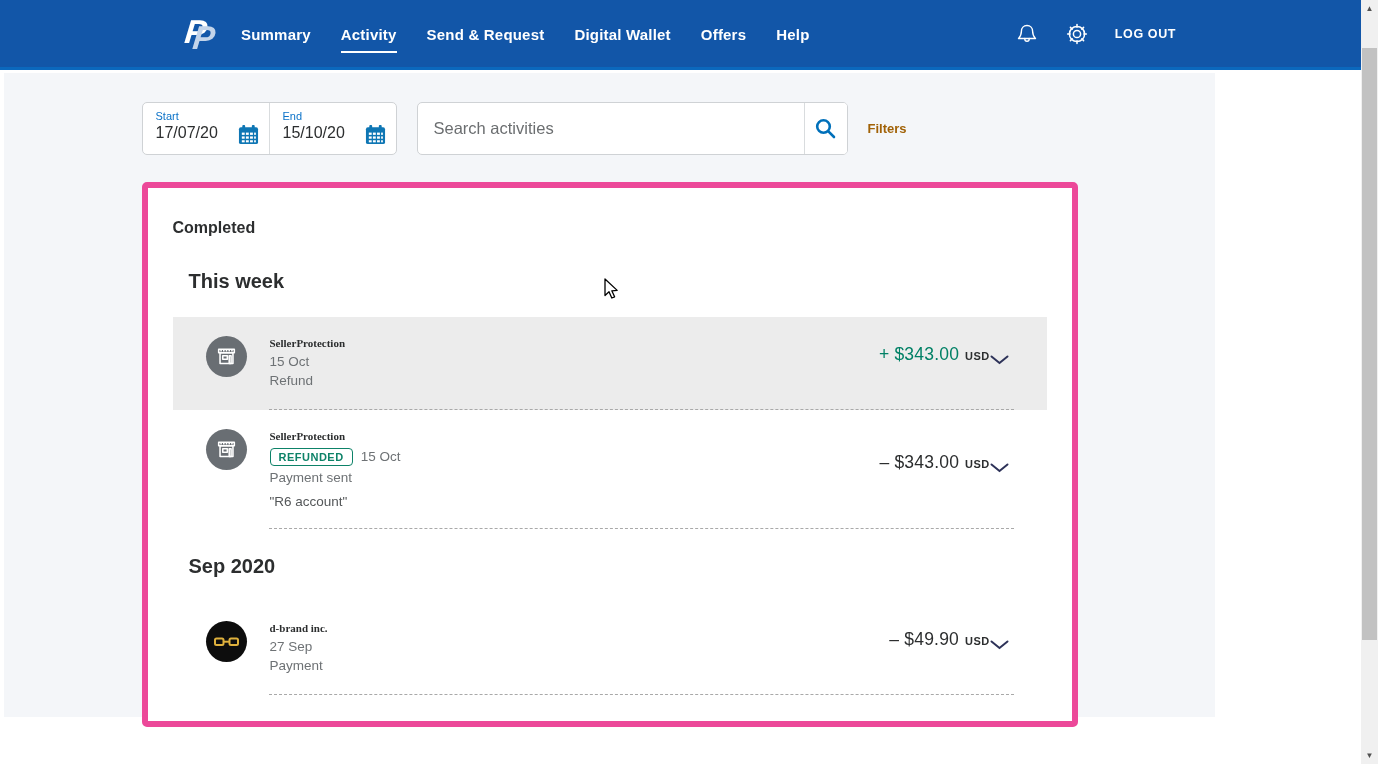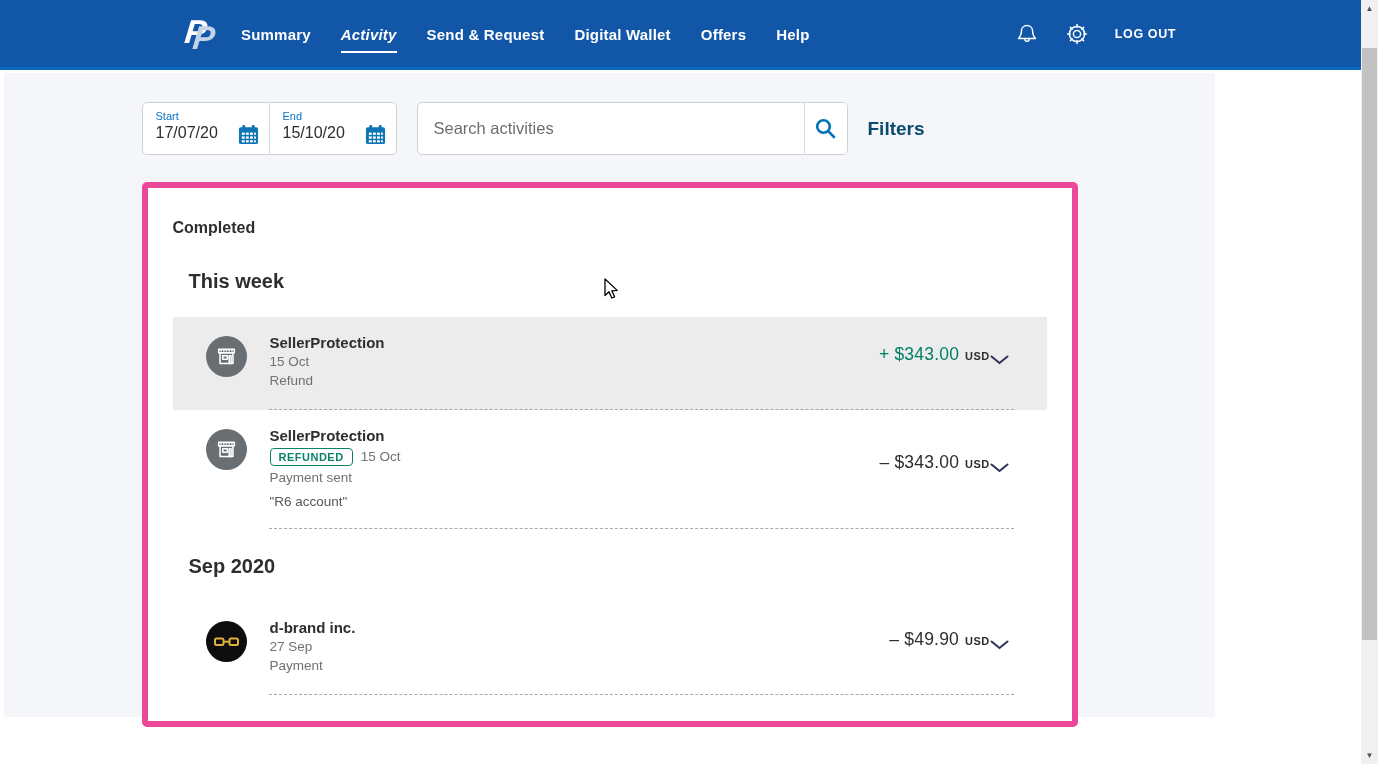--- a/index.html
+++ b/index.html
@@ -14,21 +14,21 @@
                display:flex; align-items:center; }
   .logo { position:relative; width:36px; height:46px; margin-top:2px; cursor:pointer; }
   .logo .p-back, .logo .p-front { position:absolute; font-style:italic; font-weight:bold;
                font-size:33px; line-height:33px; transform:skewX(-6deg); }
   .logo .p-back { left:0; top:3px; color:#ffffff; }
   .logo .p-front { left:8px; top:9px; color:#c3d4ea; }
   .nav-links { display:flex; align-items:center; gap:30px; margin-left:20px; margin-top:2px; }
   .nav-link { color:#ffffff; font-size:15px; font-weight:bold; letter-spacing:.2px;
               text-decoration:none; padding-bottom:8px; border-bottom:2px solid transparent;
               margin-bottom:-10px; cursor:pointer; }
-  .nav-link.active { border-bottom-color:#ffffff;font-style:italic; }
+  .nav-link.active { border-bottom-color:#ffffff; }
   .nav-right { margin-left:auto; display:flex; align-items:center; gap:26px; margin-top:0; }
   .nav-icon { width:24px; height:24px; display:block; cursor:pointer; }
   .logout { color:#ffffff; font-size:12.5px; font-weight:bold; letter-spacing:.6px;
             cursor:pointer; }
 
   
   .page-bg { position:absolute; top:73px; left:4px; width:1211px; height:644px;
              background:#f4f6f9; }
 
   
@@ -46,21 +46,21 @@
                 background:#ffffff; border:1px solid #cfd2d5; border-radius:5px;
                 display:flex; overflow:hidden; }
   .search-input { flex:1; border:none; outline:none; padding:0 16px; font-size:16.5px;
                   color:#2c2e2f; background:transparent;
                   font-family:"Liberation Sans", sans-serif; }
   .search-input::placeholder { color:#6b6e70; opacity:1; }
   .search-btn { width:43px; border:none; border-left:1px solid #d9dcde; background:#ffffff;
                 display:flex; align-items:center; justify-content:center; cursor:pointer; }
 
   .filters-link { position:absolute; left:726px; top:0; height:53px; line-height:53px;
-                  color:#0c4a6e; font-size:19px; font-weight:bold; cursor:pointer; }
+                  color:#a16207; font-size:13px; font-weight:bold; cursor:pointer; }
   .statements { position:absolute; left:820px; top:6px; width:116px; text-align:center;
                 cursor:pointer; }
   .statements-icon { display:inline-block; }
   .statements-icon .bar { width:31px; height:3.5px; background:#4d4f51; margin:0 auto 3px; }
   .statements-label { font-size:15px; color:#6e7275; margin-top:4px; }
 
   
   .card { width:936px; margin:26px auto 0; background:#ffffff;
           border:6px solid #ec4899; border-radius:5px; padding:31px 0 26px; }
   .section-title { font-size:16px; font-weight:bold; color:#2c2e2f; margin:0 25px; }
@@ -71,21 +71,21 @@
             margin:0 25px; padding:16px 33px 20px; cursor:pointer; }
   .tx-row.first { margin-top:24px; }
   .tx-row.highlight { background:#ececec; }
   .tx-row .divider { position:absolute; left:96px; right:33px; bottom:0;
                      border-top:1px dashed #a9a9a9; }
   .avatar { width:41px; height:41px; border-radius:50%; flex:0 0 41px;
             display:flex; align-items:center; justify-content:center; margin-top:3px; }
   .avatar.store { background:#696e73; }
   .avatar.dbrand { background:#0d0d0d; }
   .tx-main { margin-left:23px; }
-  .tx-name { font-size:15px; font-weight:bold; color:#2c2e2f; line-height:20px; }
+  .tx-name { font-size:11px; font-weight:bold; color:#2c2e2f; line-height:20px;font-family:Liberation Serif, serif; }
   .tx-sub { font-size:13.5px; color:#6e7275; line-height:18.5px; }
   .badge-line { display:flex; align-items:center; gap:8px; margin:2px 0; }
   .badge { display:inline-block; border:1.5px solid #0d8268; border-radius:4px;
            color:#0d8268; font-size:11px; font-weight:bold; letter-spacing:.5px;
            padding:1.5px 8px 2.5px; }
   .tx-note { font-size:13.5px; color:#545759; margin-top:7px; }
   .tx-right { margin-left:auto; display:flex; flex-direction:row;
               align-items:flex-end; margin-top:5px; }
   .amount-line { display:flex; align-items:baseline; gap:6px; }
   .amt { font-size:17.5px; color:#2c2e2f; letter-spacing:.2px; }

